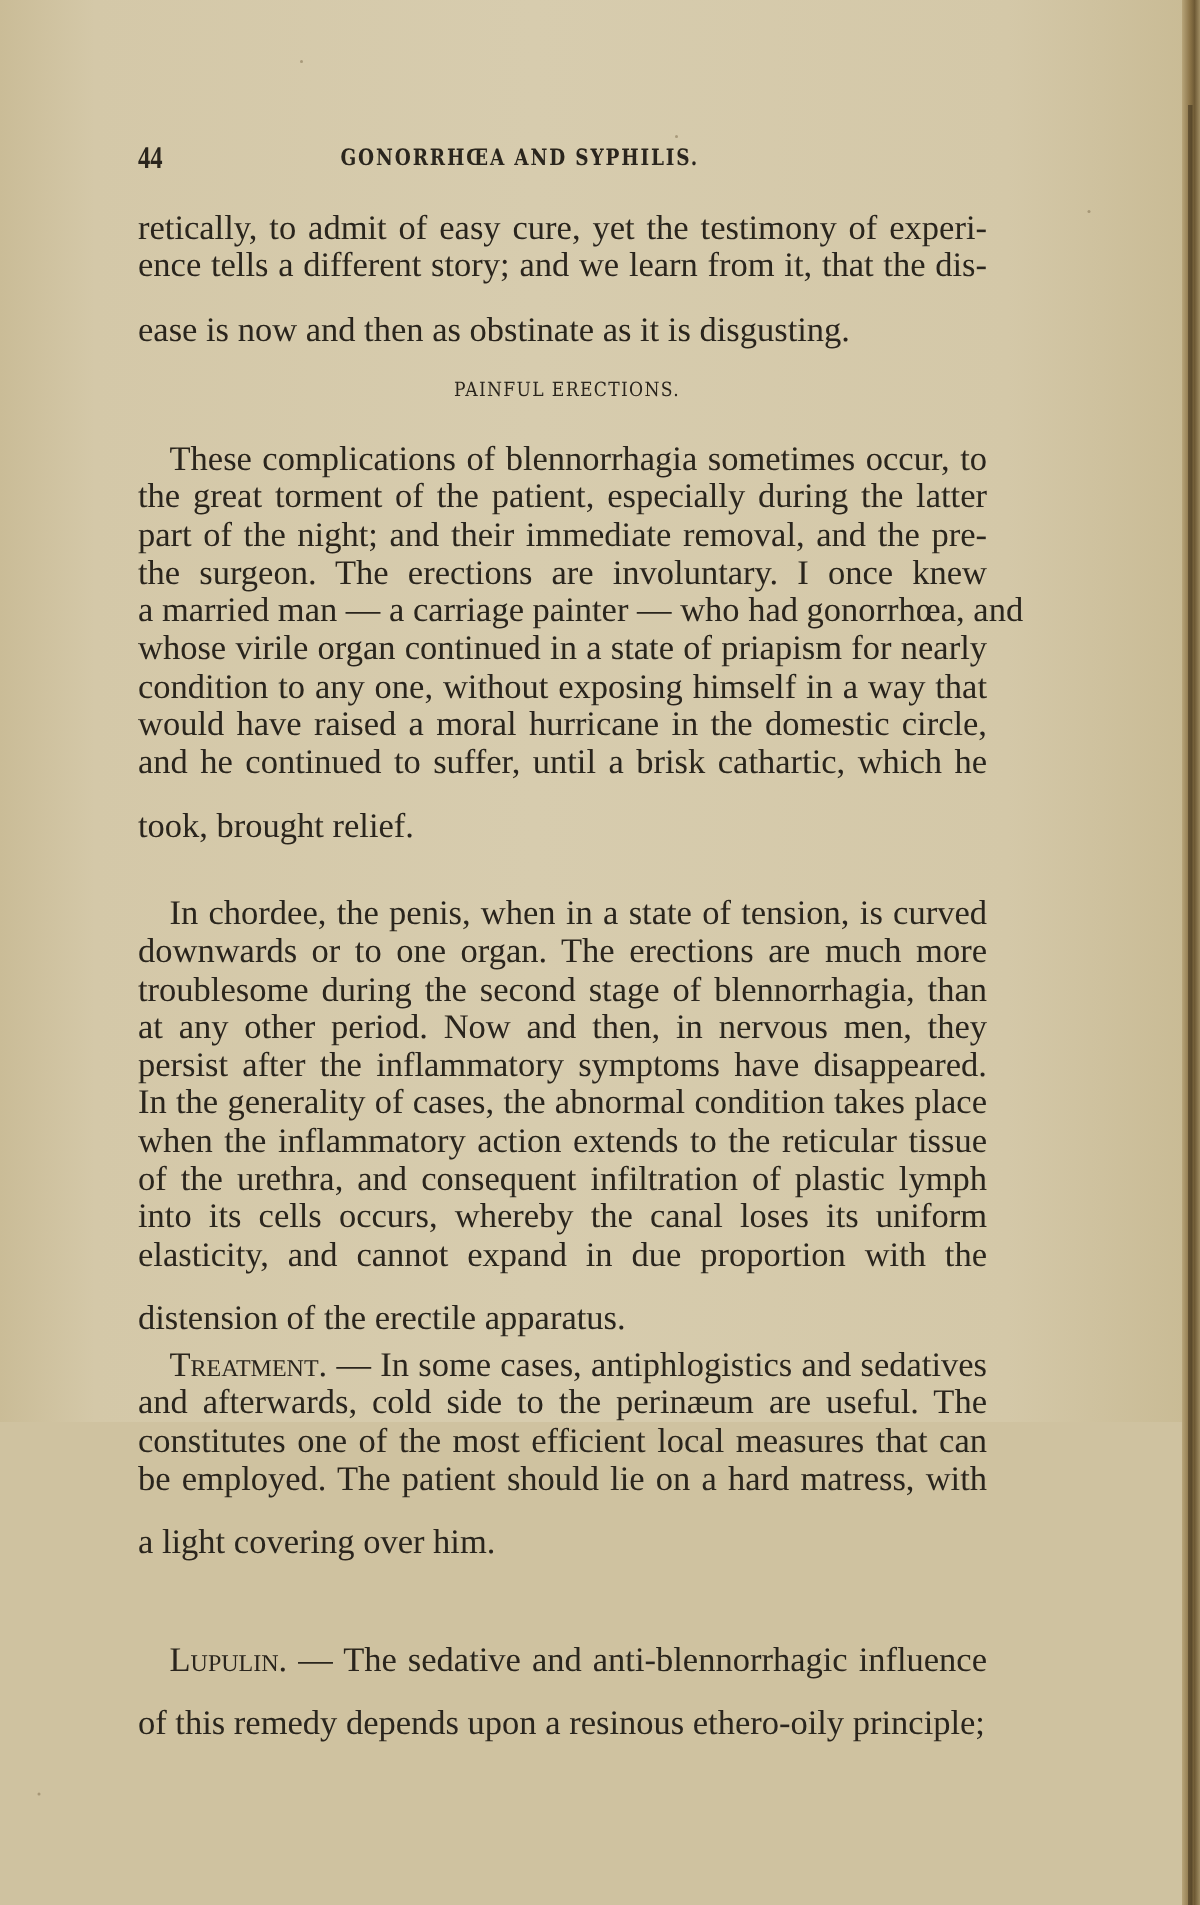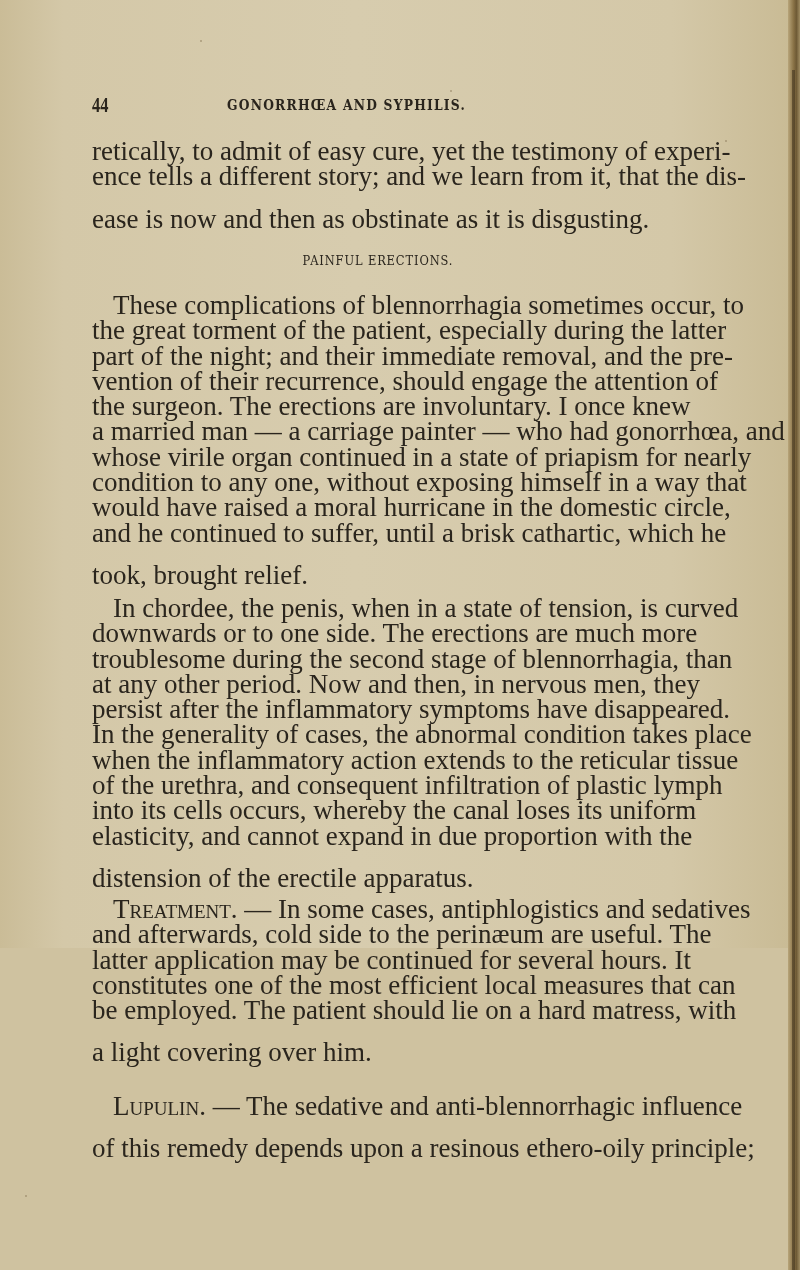--- a/index.html
+++ b/index.html
@@ -68,21 +68,21 @@
       transform: scaleX(0.82);
       transform-origin: left;
       white-space: nowrap;
     }
     .text-block {
       position: absolute;
       left: 92px;
       width: 566px;
       color: #2a251d;
       font-family: "Liberation Serif", serif;
-      font-size: 27px;
+      font-size: 23px;
       line-height: 25.3px;
       text-align: justify;
       text-align-last: left;
     }
     .text-block .line {
       display: block;
       white-space: nowrap;
       text-align: justify;
       text-align-last: justify;
     }
@@ -135,48 +135,46 @@
     <span class="line">ence tells a different story; and we learn from it, that the dis-</span>
     <span class="line last">ease is now and then as obstinate as it is disgusting.</span>
   </div>
 
   <div class="section-heading" style="top:253px;">PAINFUL ERECTIONS.</div>
 
   <div class="text-block" style="top:293px;">
     <span class="line indent">These complications of blennorrhagia sometimes occur, to</span>
     <span class="line">the great torment of the patient, especially during the latter</span>
     <span class="line">part of the night; and their immediate removal, and the pre-</span>
-    <span class="line">vention of their recurrence, should engage the attention of</span>
     <span class="line">the surgeon. The erections are involuntary. I once knew</span>
     <span class="line">a married man — a carriage painter — who had gonorrhœa, and</span>
     <span class="line">whose virile organ continued in a state of priapism for nearly</span>
     <span class="line">condition to any one, without exposing himself in a way that</span>
     <span class="line">would have raised a moral hurricane in the domestic circle,</span>
     <span class="line">and he continued to suffer, until a brisk cathartic, which he</span>
     <span class="line last">took, brought relief.</span>
   </div>
 
   <div class="text-block" style="top:596px;">
     <span class="line indent">In chordee, the penis, when in a state of tension, is curved</span>
-    <span class="line">downwards or to one side. The erections are much more</span>
+    <span class="line">downwards or to one organ. The erections are much more</span>
     <span class="line">troublesome during the second stage of blennorrhagia, than</span>
     <span class="line">at any other period. Now and then, in nervous men, they</span>
     <span class="line">persist after the inflammatory symptoms have disappeared.</span>
     <span class="line">In the generality of cases, the abnormal condition takes place</span>
     <span class="line">when the inflammatory action extends to the reticular tissue</span>
     <span class="line">of the urethra, and consequent infiltration of plastic lymph</span>
     <span class="line">into its cells occurs, whereby the canal loses its uniform</span>
     <span class="line">elasticity, and cannot expand in due proportion with the</span>
     <span class="line last">distension of the erectile apparatus.</span>
   </div>
 
   <div class="text-block" style="top:897px;">
     <span class="line indent"><span class="smallcaps">Treatment.</span><span> — </span><span>In some cases, antiphlogistics and sedatives</span></span>
     <span class="line">and afterwards, cold side to the perinæum are useful. The</span>
-    <span class="line">latter application may be continued for several hours. It</span>
     <span class="line">constitutes one of the most efficient local measures that can</span>
     <span class="line">be employed. The patient should lie on a hard matress, with</span>
     <span class="line last">a light covering over him.</span>
   </div>
 
   <div class="text-block" style="top:1094px;">
     <span class="line indent"><span class="smallcaps">Lupulin.</span><span> — </span><span>The sedative and anti-blennorrhagic influence</span></span>
     <span class="line last">of this remedy depends upon a resinous ethero-oily principle;</span>
   </div>
 

